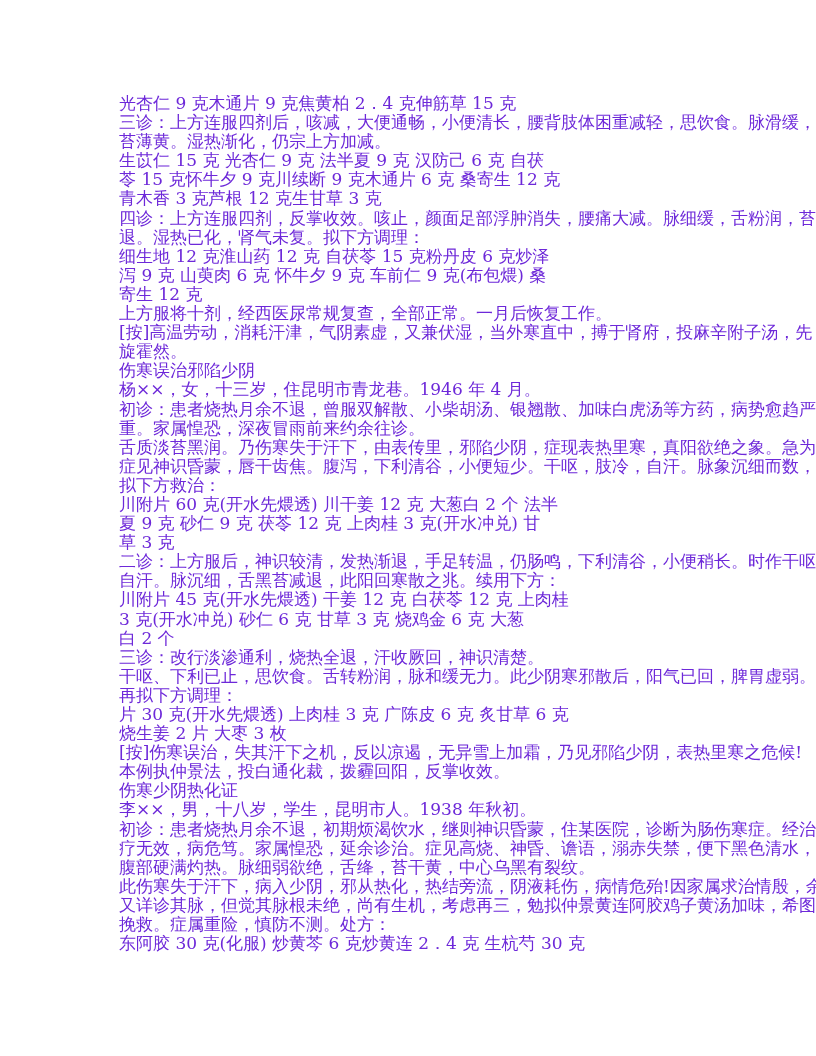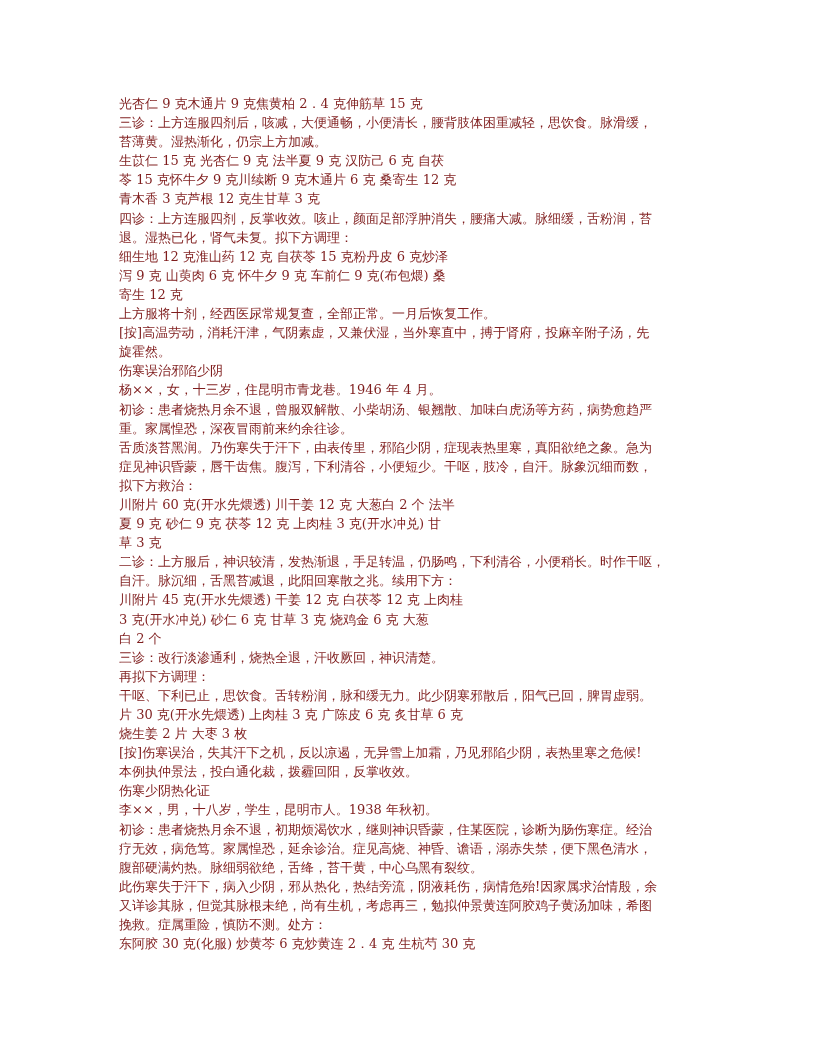--- a/index.html
+++ b/index.html
@@ -3,23 +3,23 @@
 <meta charset="utf-8">
 <style>
   html, body { margin: 0; padding: 0; background: #ffffff; }
   body { width: 816px; height: 1056px; position: relative; overflow: hidden; }
   .page {
     position: absolute;
     left: 119px;
     top: 94px;
     width: 585px;
     font-family: "DejaVu Serif", "Liberation Serif", serif;
-    font-size: 13px;
+    font-size: 17px;
     line-height: 19.1px;
-    color: #7f1d1d;
+    color: #6d28d9;
   }
   .line { white-space: nowrap; height: 19.1px; }
   .line.heading { }
 </style>
 </head>
 <body>
 
 <div class="page">
   <div class="line">光杏仁 9 克木通片 9 克焦黄柏 2．4 克伸筋草 15 克</div>
   <div class="line">三诊：上方连服四剂后，咳减，大便通畅，小便清长，腰背肢体困重减轻，思饮食。脉滑缓，</div>
@@ -44,22 +44,22 @@
   <div class="line">拟下方救治：</div>
   <div class="line">川附片 60 克(开水先煨透) 川干姜 12 克 大葱白 2 个 法半</div>
   <div class="line">夏 9 克 砂仁 9 克 茯苓 12 克 上肉桂 3 克(开水冲兑) 甘</div>
   <div class="line">草 3 克</div>
   <div class="line">二诊：上方服后，神识较清，发热渐退，手足转温，仍肠鸣，下利清谷，小便稍长。时作干呕，</div>
   <div class="line">自汗。脉沉细，舌黑苔减退，此阳回寒散之兆。续用下方：</div>
   <div class="line">川附片 45 克(开水先煨透) 干姜 12 克 白茯苓 12 克 上肉桂</div>
   <div class="line">3 克(开水冲兑) 砂仁 6 克 甘草 3 克 烧鸡金 6 克 大葱</div>
   <div class="line">白 2 个</div>
   <div class="line">三诊：改行淡渗通利，烧热全退，汗收厥回，神识清楚。</div>
+  <div class="line">干呕、下利已止，思饮食。舌转粉润，脉和缓无力。此少阴寒邪散后，阳气已回，脾胃虚弱。</div>
   <div class="line">再拟下方调理：</div>
-  <div class="line">干呕、下利已止，思饮食。舌转粉润，脉和缓无力。此少阴寒邪散后，阳气已回，脾胃虚弱。</div>
   <div class="line">片 30 克(开水先煨透) 上肉桂 3 克 广陈皮 6 克 炙甘草 6 克</div>
   <div class="line">烧生姜 2 片 大枣 3 枚</div>
   <div class="line">[按]伤寒误治，失其汗下之机，反以凉遏，无异雪上加霜，乃见邪陷少阴，表热里寒之危候!</div>
   <div class="line">本例执仲景法，投白通化裁，拨霾回阳，反掌收效。</div>
   <div class="line heading">伤寒少阴热化证</div>
   <div class="line">李××，男，十八岁，学生，昆明市人。1938 年秋初。</div>
   <div class="line">初诊：患者烧热月余不退，初期烦渴饮水，继则神识昏蒙，住某医院，诊断为肠伤寒症。经治</div>
   <div class="line">疗无效，病危笃。家属惶恐，延余诊治。症见高烧、神昏、谵语，溺赤失禁，便下黑色清水，</div>
   <div class="line">腹部硬满灼热。脉细弱欲绝，舌绛，苔干黄，中心乌黑有裂纹。</div>
   <div class="line">此伤寒失于汗下，病入少阴，邪从热化，热结旁流，阴液耗伤，病情危殆!因家属求治情殷，余</div>

